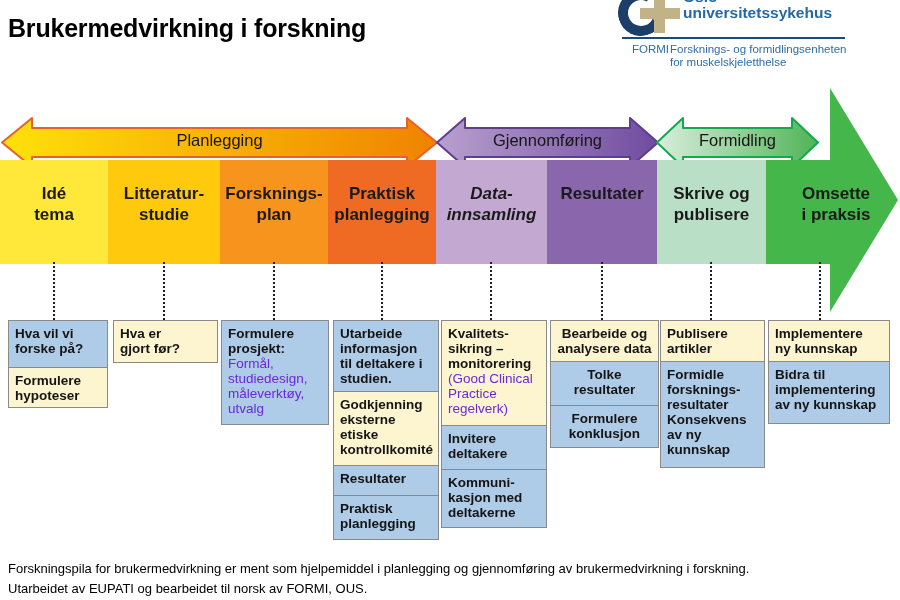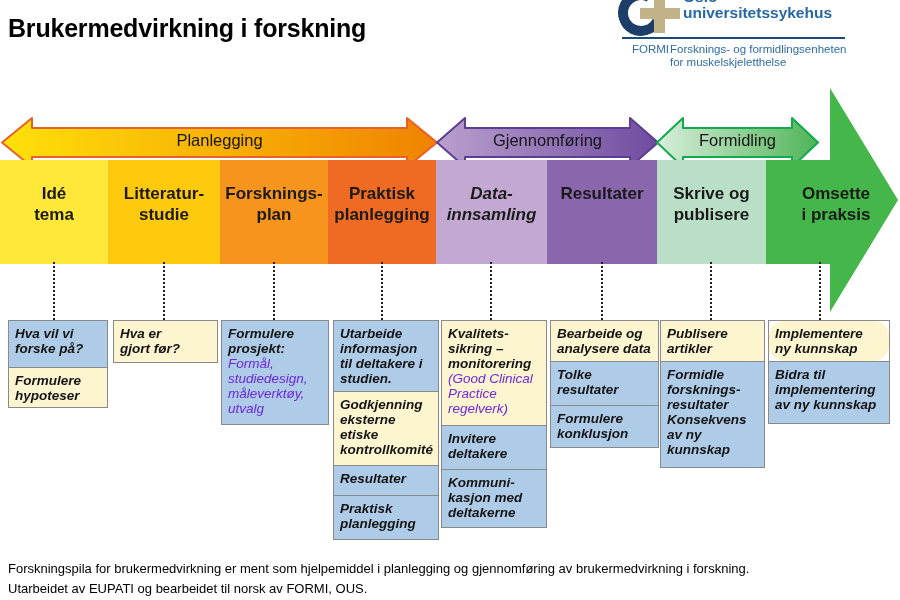--- a/index.html
+++ b/index.html
@@ -42,21 +42,21 @@
   .band{height:104px;}
   .stage-label{
     display:block;padding-top:23px;text-align:center;font-size:17px;font-weight:bold;
     color:#1a1a1a;line-height:21px;white-space:pre-line;
   }
   #big-arrow{position:absolute;left:766px;top:88px;}
   #stage-8-label{position:absolute;left:776px;top:160px;width:120px;}
   
   .connector{position:absolute;top:262px;height:58px;width:0;border-left:2px dotted #1f1f1f;}
   
-  .col{position:absolute;top:320px;border:1px solid #8a8a8a;background:#fff;font-style:italic;}
+  .col{position:absolute;top:320px;border:1px solid #8a8a8a;background:#fff;}
   .cell{
     box-sizing:border-box;padding:5px 6px 4px 6px;font-size:13.5px;line-height:15px;
   }
   .cell + .cell{border-top:1px solid #8a8a8a;}
   .cell.blue{background:#aecbe8;}
   .cell.yellow{background:#fcf5d0;}
   .cell-title{display:block;font-weight:bold;white-space:pre-line;color:#141414;}
   .cell-sub{display:block;font-weight:normal;white-space:pre-line;color:#6d28d9;}
   
   .footer-line{position:absolute;left:8px;margin:0;font-size:13px;color:#000;}
@@ -234,21 +234,21 @@
       <span class="cell-title">Invitere
 deltakere</span>
       </div>
     <div class="cell blue" style="min-height:58px;">
       <span class="cell-title">Kommuni-
 kasjon med
 deltakerne</span>
       </div>
   </div>
 
-  <div class="col" style="left:550px;width:107px;">
+  <div class="col" style="left:550px;width:107px;text-align:center;">
     <div class="cell yellow" style="min-height:40px;">
       <span class="cell-title">Bearbeide og
 analysere data</span>
       </div>
     <div class="cell blue" style="min-height:44px;">
       <span class="cell-title">Tolke
 resultater</span>
       </div>
     <div class="cell blue" style="min-height:42px;">
       <span class="cell-title">Formulere
@@ -265,21 +265,21 @@
       <span class="cell-title">Formidle
 forsknings-
 resultater
 Konsekvens
 av ny
 kunnskap</span>
       </div>
   </div>
 
   <div class="col" style="left:768px;width:120px;">
-    <div class="cell yellow" style="min-height:40px;border-radius:15px;">
+    <div class="cell yellow" style="min-height:40px;">
       <span class="cell-title">Implementere
 ny kunnskap</span>
       </div>
     <div class="cell blue" style="min-height:62px;">
       <span class="cell-title">Bidra til
 implementering
 av ny kunnskap</span>
       </div>
   </div>
 

